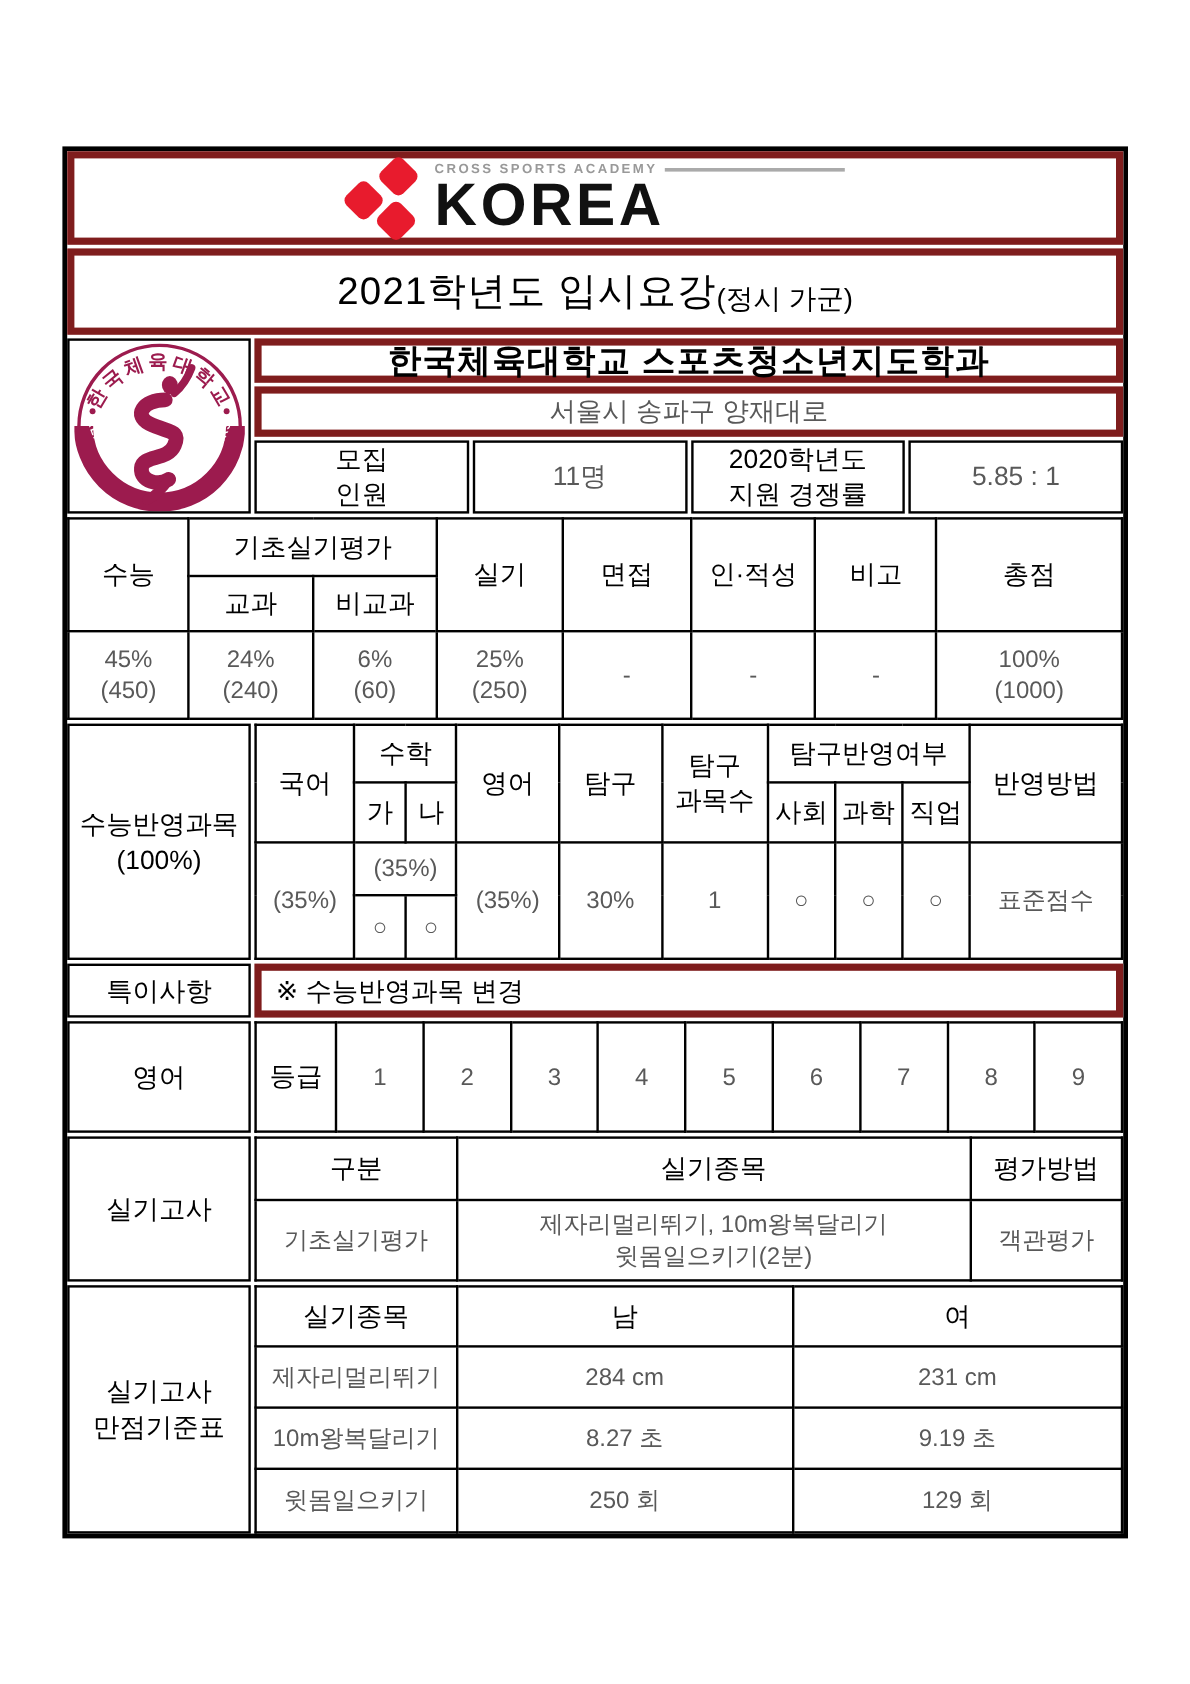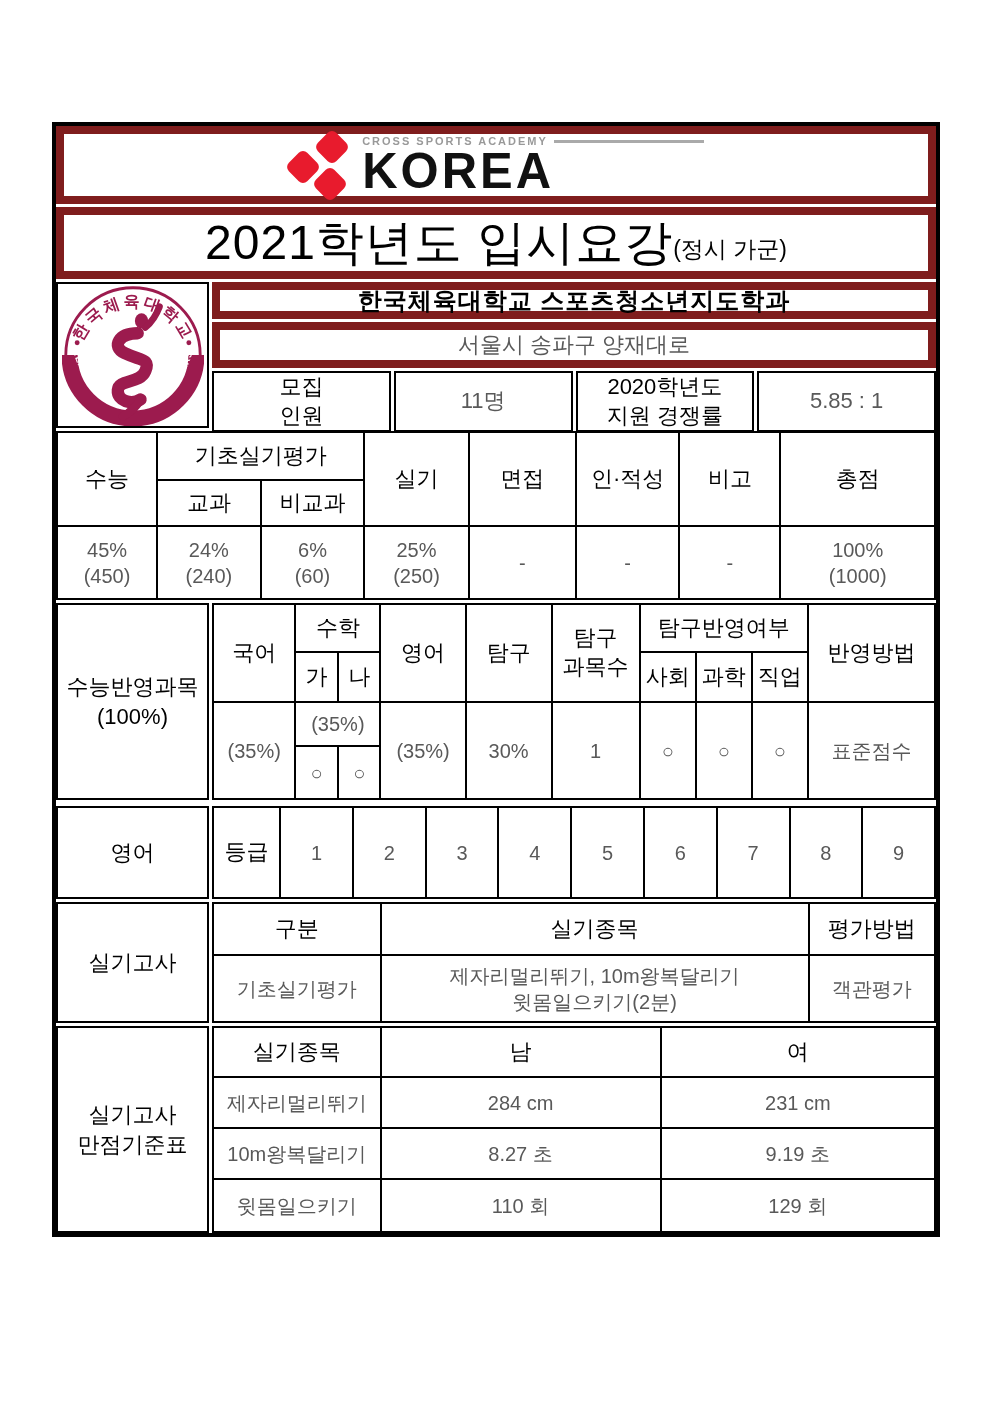--- a/index.html
+++ b/index.html
@@ -1,21 +1,21 @@
 <!DOCTYPE html>
 <html><head>
 <meta charset="utf-8">
 <style>
   * { margin:0; padding:0; box-sizing:border-box; }
   html,body { width:992px; height:1403px; background:#ffffff;
     font-family:"Liberation Sans","DejaVu Sans",sans-serif; color:#000; }
   .doc { position:absolute; left:52px; top:122px; width:888px;
     border:4px solid #000; background:#fff; }
   .gap { height:3px; }
-  .box { border:8px solid #7f1d1d; background:#fff; }
+  .box { border:6px solid #7f1d1d; background:#fff; }
   .row-full { width:100%; display:flex; align-items:center; justify-content:center; }
   .section { display:flex; gap:3px; }
   .label-box { width:153px; flex:0 0 153px; border:2px solid #000;
     display:flex; align-items:center; justify-content:center; text-align:center;
     font-size:22px; white-space:pre-line; line-height:1.35; }
   .content-box { flex:1; min-width:0; }
 
   
   .logo-row { height:78px; }
   .cross-logo { display:flex; align-items:flex-start; gap:10px; }
@@ -27,28 +27,28 @@
   .d3 { left:29px; top:38px; }
   .logo-text { display:flex; flex-direction:column; }
   .academy { display:flex; align-items:center; gap:6px; margin-top:2px; }
   .academy-txt { font-size:11px; font-weight:bold; letter-spacing:2px; color:#999; white-space:nowrap; }
   .academy-rule { height:3px; width:150px; background:#aaa; }
   .brand { font-size:49px; font-weight:900; letter-spacing:3px; color:#111;
     line-height:1.0; transform:scaleY(1.02); }
 
   
   .title-row { height:72px; }
-  .title-main { font-size:48px; letter-spacing:1px; }
+  .title-main { font-size:32px; letter-spacing:1px; }
   .title-sub { font-size:23px; position:relative; top:6px; }
 
   
   .hdr-section { height:146px; }
   .hdr-stack { display:flex; flex-direction:column; gap:3px; height:100%; }
   .dept-row { height:37px; display:flex; align-items:center; justify-content:center;
-    font-size:24px; font-weight:bold; letter-spacing:1px; }
+    font-size:28px; font-weight:bold; letter-spacing:1px; }
   .addr-row { height:52px; display:flex; align-items:center; justify-content:center;
     font-size:22px; color:#595959; }
   .recruit-row { height:63px; display:flex; gap:3px; border:none; background:transparent; }
   .recruit-cell { flex:1; border:2px solid #000; display:flex; align-items:center;
     justify-content:center; text-align:center; font-size:22px; white-space:pre-line; line-height:1.3; }
   .gray { color:#595959; }
 
   
   table.tbl { width:100%; height:100%; border-collapse:collapse; table-layout:fixed; }
   table.tbl td { border:2px solid #000; text-align:center; vertical-align:middle;
@@ -234,20 +234,24 @@
         <tr>
           <td class="val">○</td>
           <td class="val">○</td>
         </tr>
       </tbody>
         </table>
     </div>
   </div>
   <div class="gap"></div>
 
+  <div class="section special-section">
+    <div class="label-box">특이사항</div>
+    <div class="content-box box special-note">※  수능반영과목 변경</div>
+  </div>
   <div class="gap"></div>
 
   <div class="section english-section">
     <div class="label-box">영어</div>
     <div class="content-box">
       <table class="tbl">
         <colgroup>
           <col style="width:9.3%">
             <col style="width:10.08%">
             <col style="width:10.08%">
@@ -326,21 +330,21 @@
           <td class="val">284  cm</td>
           <td class="val">231  cm</td>
         </tr>
         <tr style="height:51px">
           <td class="val">10m왕복달리기</td>
           <td class="val">8.27  초</td>
           <td class="val">9.19  초</td>
         </tr>
         <tr>
           <td class="val">윗몸일으키기</td>
-          <td class="val">110  회</td>
+          <td class="val">250  회</td>
           <td class="val">129  회</td>
         </tr>
       </tbody>
         </table>
     </div>
   </div>
 
 </div>
 
 </body></html>

